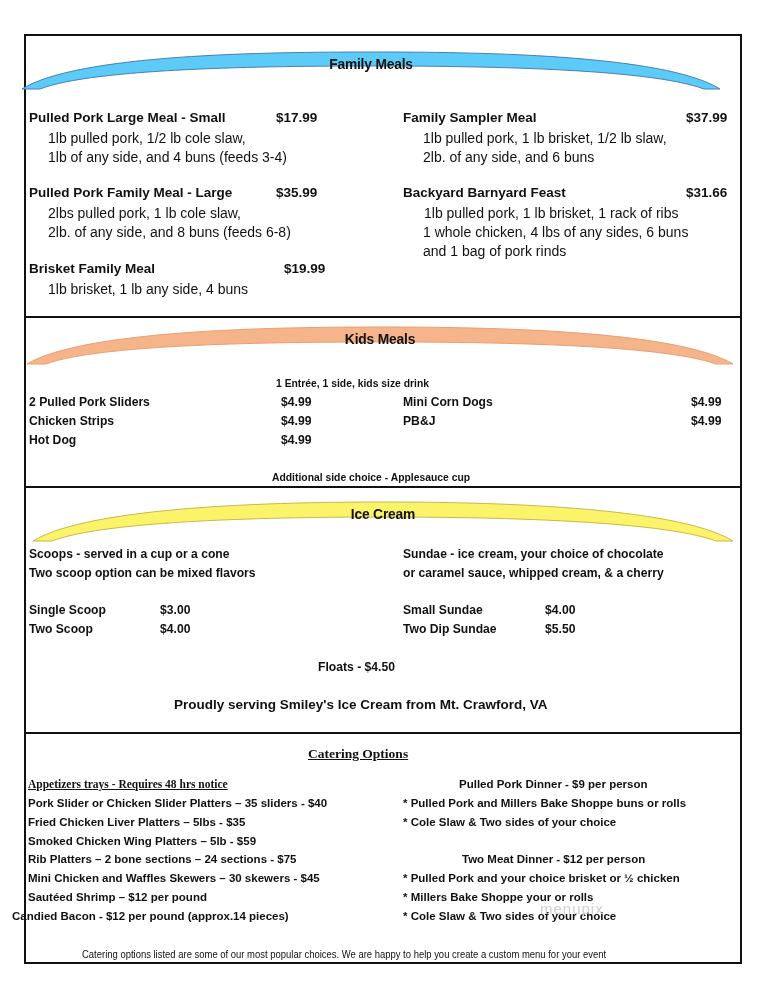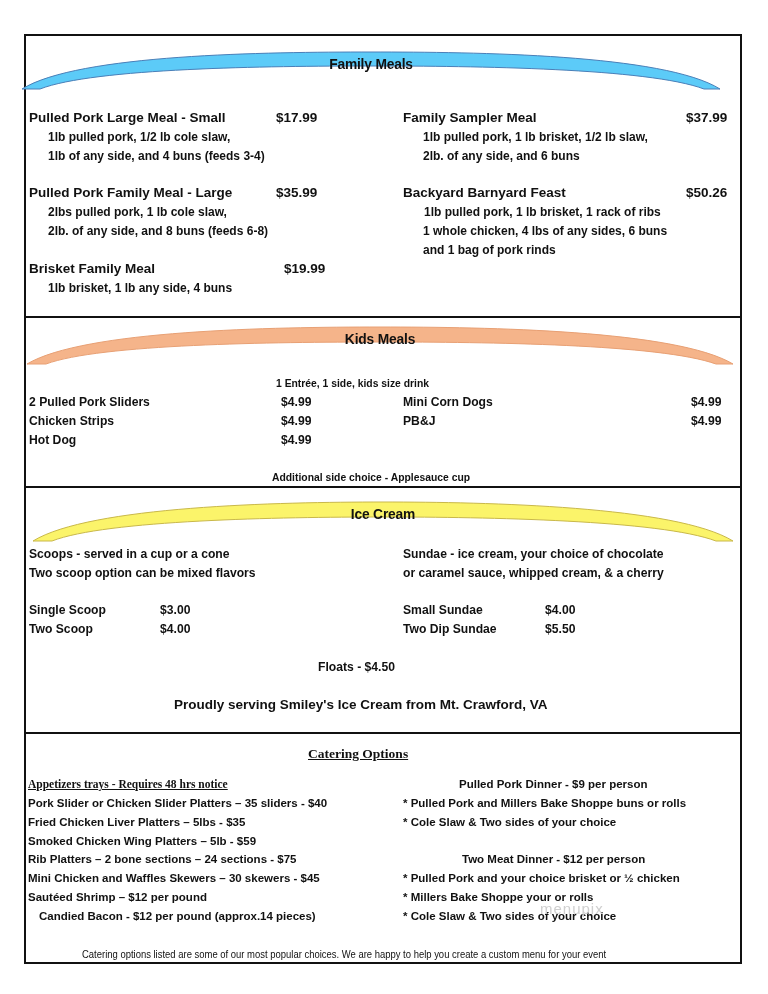--- a/index.html
+++ b/index.html
@@ -8,21 +8,21 @@
   .frame { position:absolute; left:24px; top:34px; width:714px; height:926px;
            border:2px solid #111; }
   .divider { position:absolute; left:24px; width:718px; height:2px; background:#111; }
   .arc { position:absolute; }
   .arc svg { display:block; }
   .arc-title { position:absolute; left:0; right:0; text-align:center;
                font-family:"Liberation Sans", sans-serif; font-weight:bold;
                font-size:15px; letter-spacing:-0.2px; color:#111; transform:scaleX(0.92); }
   .abs { position:absolute; white-space:nowrap; }
   .t14 { font-size:13.5px; font-weight:bold; }
-  .t13 { font-size:12px; font-weight:bold; }
+  .t13 { font-size:14px; font-weight:normal; }
   .t12 { font-size:11.5px; font-weight:bold; }
   .cond { transform-origin:left center; transform:scaleX(0.9); }
   .ul { text-decoration:underline;font-family:Liberation Serif, serif; }
   .foot { font-size:11px; font-weight:normal; transform-origin:left center; transform:scaleX(0.86); }
   .watermark { position:absolute; left:540px; top:900px; font-size:15px; color:#cfcfcf;
                font-family:"Liberation Sans", sans-serif; letter-spacing:1px; }
 </style>
 </head>
 <body>
 
@@ -55,21 +55,21 @@
     <div class="abs t13" style="left:48px; top:281px">1lb brisket, 1 lb any side, 4 buns</div>
   </div>
 
   <div>
     <div class="abs t14" style="left:403px; top:110px">Family Sampler Meal</div>
     <div class="abs t14" style="left:686px; top:110px">$37.99</div>
     <div class="abs t13" style="left:423px; top:130px">1lb pulled pork, 1 lb brisket, 1/2 lb slaw,</div>
     <div class="abs t13" style="left:423px; top:149px">2lb. of any side, and 6 buns</div>
 
     <div class="abs t14" style="left:403px; top:185px">Backyard Barnyard Feast</div>
-    <div class="abs t14" style="left:686px; top:185px">$50.26</div>
+    <div class="abs t14" style="left:686px; top:185px">$31.66</div>
     <div class="abs t13" style="left:424px; top:205px">1lb pulled pork, 1 lb brisket, 1 rack of ribs</div>
     <div class="abs t13" style="left:423px; top:224px">1 whole chicken, 4 lbs of any sides, 6 buns</div>
     <div class="abs t13" style="left:423px; top:243px">and 1 bag of pork rinds</div>
   </div>
 </section>
 
 <section>
   <div class="arc" style="left:24px; top:320px; width:712px; height:48px;">
     <svg width="712" height="48" viewBox="0 0 712 48">
       <path d="M3,44 C60,10 250,7 356,7 C462,7 652,10 709,44 L692,44 C636,24 462,22 356,22 C250,22 76,24 22,44 Z" fill="#f5b48a" stroke="#e8a074" stroke-width="1"></path>
@@ -124,21 +124,21 @@
 <section>
   <div class="abs t14 ul" style="left:308px; top:746px">Catering Options</div>
 
   <div class="abs t12 ul" style="left:28px; top:778px">Appetizers trays - Requires 48 hrs notice</div>
   <div class="abs t12" style="left:28px; top:797px">Pork Slider or Chicken Slider Platters – 35 sliders - $40</div>
   <div class="abs t12" style="left:28px; top:816px">Fried Chicken Liver Platters – 5lbs - $35</div>
   <div class="abs t12" style="left:28px; top:835px">Smoked Chicken Wing Platters – 5lb - $59</div>
   <div class="abs t12" style="left:28px; top:853px">Rib Platters – 2 bone sections – 24 sections - $75</div>
   <div class="abs t12" style="left:28px; top:872px">Mini Chicken and Waffles Skewers – 30 skewers - $45</div>
   <div class="abs t12" style="left:28px; top:891px">Sautéed Shrimp – $12 per pound</div>
-  <div class="abs t12" style="left:39px; top:910px">Candied Bacon - $12 per pound (approx.14 pieces)</div>
+  <div class="abs t12" style="left:12px; top:910px">Candied Bacon - $12 per pound (approx.14 pieces)</div>
 
   <div class="abs t12" style="left:459px; top:778px">Pulled Pork Dinner - $9 per person</div>
   <div class="abs t12" style="left:403px; top:797px">* Pulled Pork and Millers Bake Shoppe buns or rolls</div>
   <div class="abs t12" style="left:403px; top:816px">* Cole Slaw &amp; Two sides of your choice</div>
 
   <div class="abs t12" style="left:462px; top:853px">Two Meat Dinner - $12 per person</div>
   <div class="abs t12" style="left:403px; top:872px">* Pulled Pork and your choice brisket or ½ chicken</div>
   <div class="abs t12" style="left:403px; top:891px">* Millers Bake Shoppe your or rolls</div>
   <div class="abs t12" style="left:403px; top:910px">* Cole Slaw &amp; Two sides of your choice</div>
 

